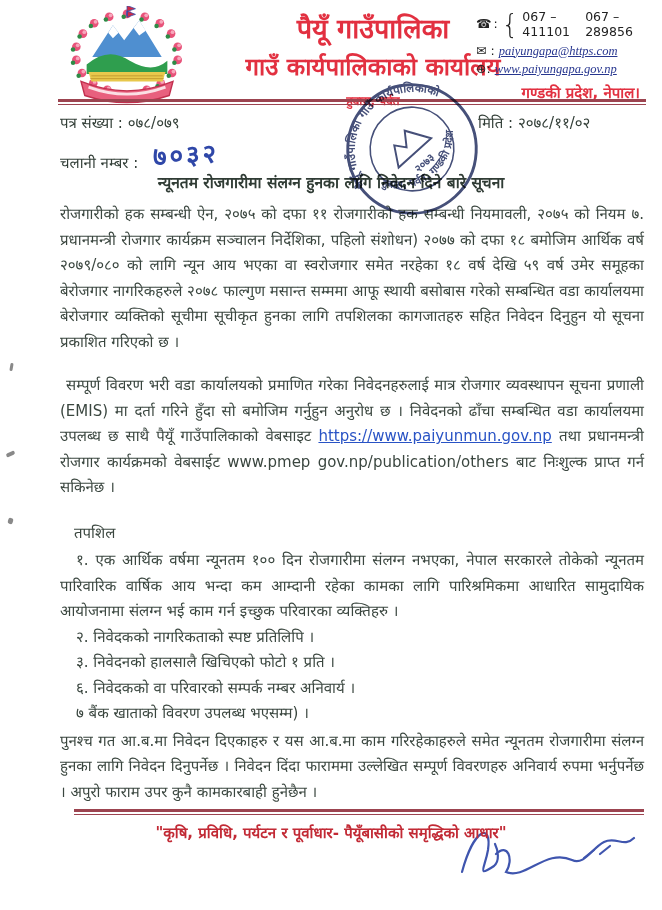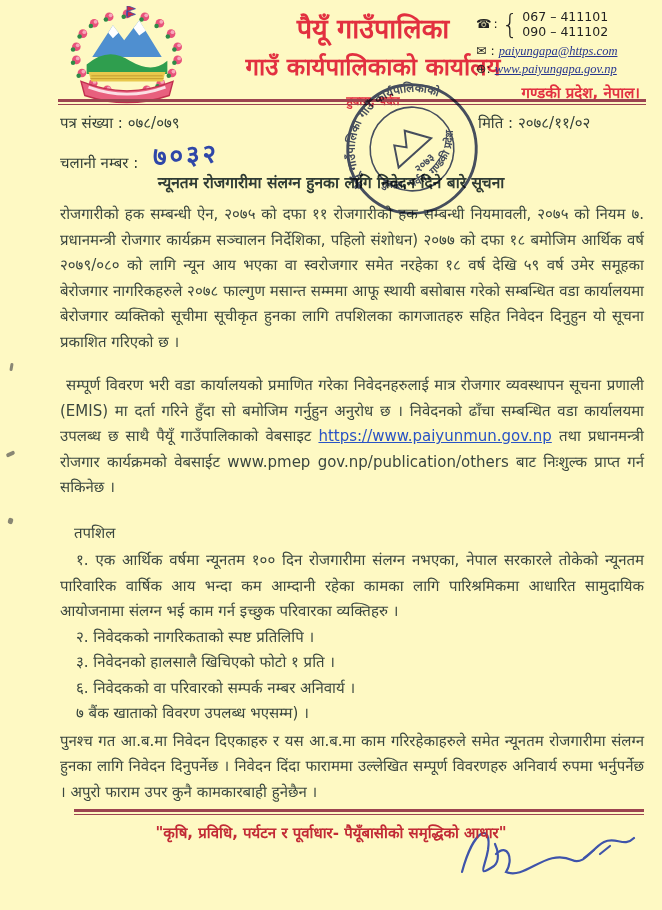--- a/index.html
+++ b/index.html
@@ -1,28 +1,28 @@
 <!DOCTYPE html>
 <html><head>
 <meta charset="utf-8">
 <style>
   html,body{margin:0;padding:0;background:#ddd;}
-  .page{position:relative;width:662px;height:910px;margin:0 auto;background:#fef9c3;
+  .page{position:relative;width:662px;height:910px;margin:0 auto;background:#ffffff;
         font-family:"DejaVu Sans","Liberation Sans",sans-serif;color:#3a463f;overflow:hidden;}
   .abs{position:absolute;}
   
   .logo{left:66px;top:6px;width:122px;height:104px;}
   .title-block{left:218px;top:12px;width:310px;text-align:center;}
   .org-name{font-size:27px;font-weight:bold;color:#e23040;line-height:1.25;}
   .office-name{font-size:24px;font-weight:bold;color:#e23040;line-height:1.3;margin-top:6px;white-space:nowrap;}
   .place{font-size:12px;font-weight:bold;color:#e23040;margin-top:9px;}
   .contact{right:14px;top:8px;width:172px;font-size:12.5px;color:#222;line-height:1.25;}
   .phone-row{display:flex;align-items:center;gap:2px;}
   .brace{font-size:26px;font-weight:300;color:#222;margin:0 2px;}
-  .ph-nums{display:flex;flex-direction:column;font-size:12.5px;}
+  .ph-nums{display:flex;flex-direction:row;font-size:12.5px;}
   .c-row{margin-top:2px;white-space:nowrap;}
   .link-ish{font-family:"Liberation Serif","DejaVu Serif",serif;font-style:italic;
             text-decoration:underline;color:#27368f;cursor:pointer;}
   .province{right:22px;top:82px;font-size:15px;font-weight:bold;color:#e23040;}
   .rule-top{left:58px;right:16px;top:99px;height:2px;border-top:3px solid #9c4450;border-bottom:1px solid #9c4450;}
   
   .meta{font-size:15px;color:#333f38;}
   .meta-letter{left:60px;top:112px;}
   .meta-date{left:478px;top:112px;}
   .meta-chalani{left:60px;top:140px;}
@@ -104,21 +104,21 @@
     <div class="org-name">पैयूँ गाउँपालिका</div>
     <div class="office-name">गाउँ कार्यपालिकाको कार्यालय</div>
     <div class="place">हुवास, पर्वत</div>
   </div>
 
   <div class="abs contact">
     <div class="phone-row">
       <span>☎</span>:<span class="brace">{</span>
       <span class="ph-nums">
         <span>067 – 411101</span>
-        <span>090 – 411102</span>
+        <span>067 – 289856</span>
       </span>
     </div>
     <div class="c-row">
       <span>✉</span> :
       <span class="link-ish">paiyungapa@https.com</span>
     </div>
     <div class="c-row">
       <span>⊕</span>:
       <span class="link-ish">www.paiyungapa.gov.np</span>
     </div>

